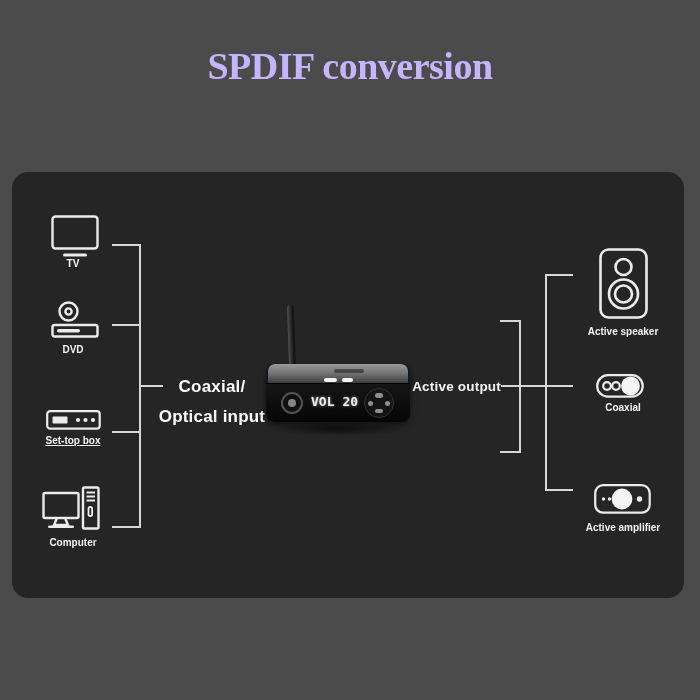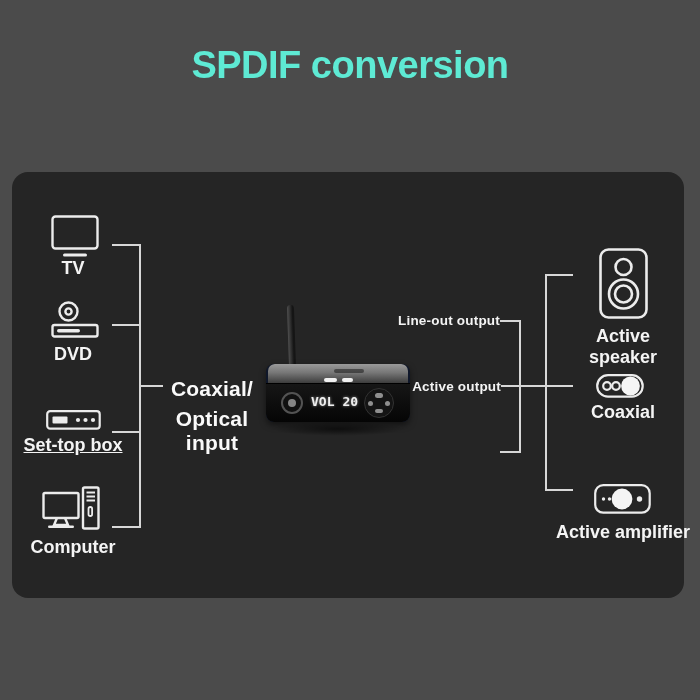--- a/index.html
+++ b/index.html
@@ -1,26 +1,26 @@
 <!DOCTYPE html>
 <html><head>
 <meta charset="utf-8">
 <style>
   html,body{margin:0;padding:0;background:#4b4b4b;}
   .stage{position:relative;width:700px;height:700px;background:#4b4b4b;overflow:hidden;
          font-family:"Liberation Sans",sans-serif;}
   .title{position:absolute;left:0;top:44px;width:100%;text-align:center;
-         font-size:38px;font-weight:800;color:#5eead4;letter-spacing:-0.5px;}
+         font-size:38px;font-weight:800;color:#c4b5fd;letter-spacing:-0.5px;font-family:Liberation Serif, serif;}
   .panel{position:absolute;left:12px;top:172px;width:672px;height:426px;
          background:#252525;border-radius:16px;}
   .ln{position:absolute;background:#d7d7d7;}
-  .lbl{position:absolute;color:#f4f4f4;font-weight:700;font-size:18px;}
+  .lbl{position:absolute;color:#f4f4f4;font-weight:700;font-size:10px;}
   .lbl.center{text-align:center;}
   .lbl.right{text-align:right;}
-  .caption{font-size:21px;color:#fafafa;letter-spacing:.2px;}
+  .caption{font-size:17px;color:#fafafa;letter-spacing:.2px;}
   .port{font-size:13.5px;letter-spacing:.2px;}
   .icon{position:absolute;}
   .icon svg{display:block;}
 
   
   .device{position:absolute;left:265px;top:302px;width:150px;height:136px;}
   .antenna{position:absolute;left:23px;top:3px;width:7px;height:64px;
            background:linear-gradient(90deg,#4f4f4f,#151515 75%);
            border-radius:4px 4px 1px 1px;transform:rotate(-2deg);}
   .dev-body{position:absolute;left:1px;top:62px;width:144px;height:58px;
@@ -130,21 +130,20 @@
           <i class="up"></i>
           <i class="dn"></i>
           <i class="lf"></i>
           <i class="rt"></i>
         </div>
       </div>
     </div>
     <div class="dev-shadow"></div>
   </div>
 
-  <div class="lbl right port" style="left:360px;top:313px;width:140px;">Line-out output</div>
   <div class="lbl right port" style="left:361px;top:379px;width:140px;">Active output</div>
 
   <div class="ln" style="left:500px;top:320px;width:21px;height:2px;"></div>
   <div class="ln" style="left:500px;top:451px;width:21px;height:2px;"></div>
   <div class="ln" style="left:519px;top:320px;width:2px;height:133px;"></div>
   <div class="ln" style="left:501px;top:385px;width:72px;height:2px;"></div>
   <div class="ln" style="left:545px;top:274px;width:2px;height:217px;"></div>
   <div class="ln" style="left:545px;top:274px;width:28px;height:2px;"></div>
   <div class="ln" style="left:545px;top:489px;width:28px;height:2px;"></div>
 

